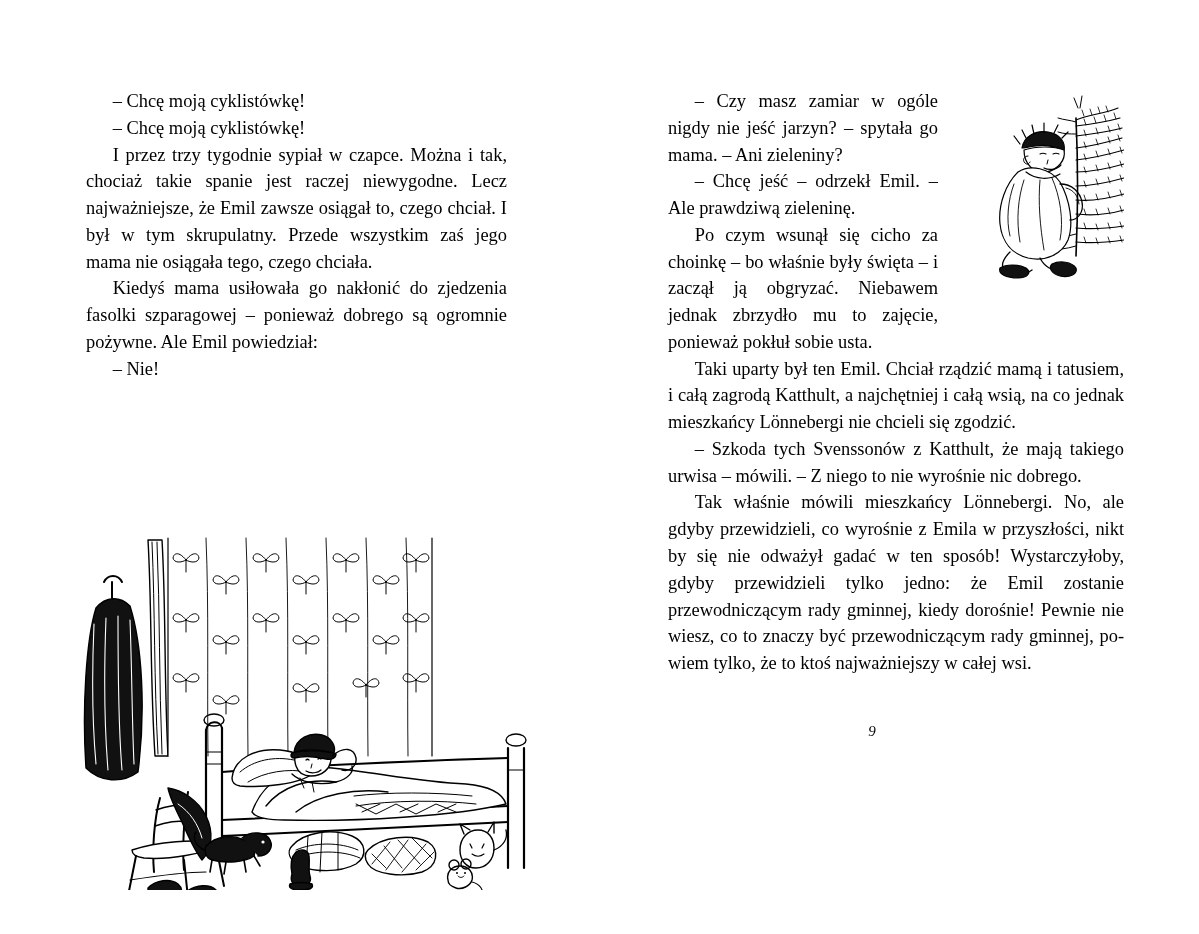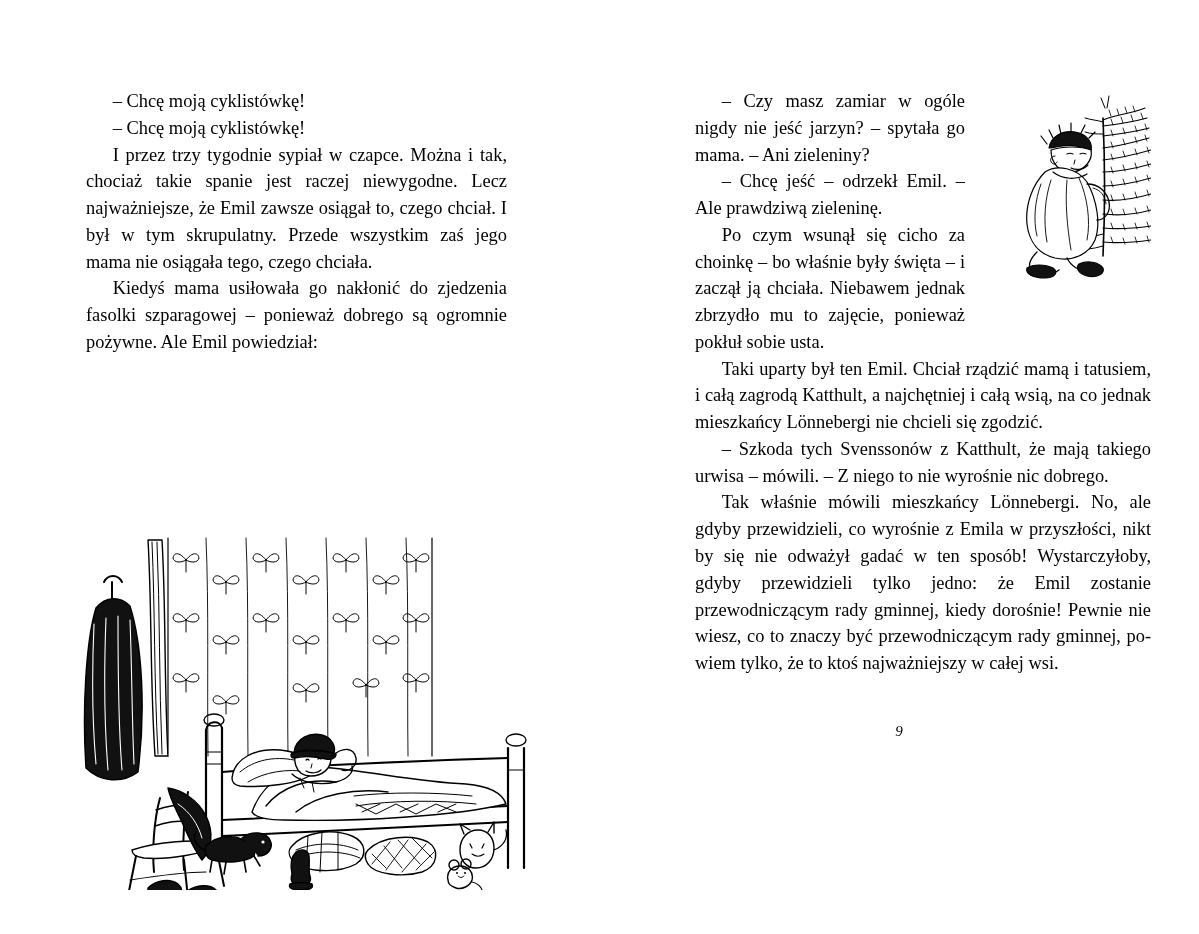--- a/index.html
+++ b/index.html
@@ -25,21 +25,21 @@
     top: 0;
     height: 812px;
     box-sizing: border-box;
   }
   .page-left {
     left: 0;
     width: 599px;
     padding: 88px 92px 40px 86px;
   }
   .page-right {
-    left: 599px;
+    left: 572px;
     width: 600px;
     padding: 88px 48px 40px 96px;
   }
   .col {
     font-size: 18.4px;
     line-height: 1.455;
     text-align: justify;
     text-justify: inter-word;
     hyphens: manual;
   }
@@ -82,20 +82,21 @@
 <body>
 
 <div class="spread">
 
   <div class="page page-left">
     <div class="col">
       <p class="dash">– Chcę moją cyklistówkę!</p>
       <p class="dash">– Chcę moją cyklistówkę!</p>
       <p>I przez trzy tygodnie sypiał w czapce. Można i tak, chociaż takie spanie jest raczej niewygod­ne. Lecz najważniejsze, że Emil zawsze osiągał to, czego chciał. I był w tym skrupulatny. Przede wszystkim zaś jego mama nie osiągała tego, czego chciała.</p>
       <p>Kiedyś mama usiłowała go nakłonić do zje­dzenia fasolki szparagowej – ponieważ dobrego są ogromnie pożywne. Ale Emil powiedział:</p>
+      <p class="dash">– Nie!</p>
     </div>
 
     <div class="illo-bed">
       <svg viewBox="0 0 500 370" width="500" height="370" aria-hidden="true">
         <g stroke="#000" fill="none" stroke-width="1.4" stroke-linecap="round" stroke-linejoin="round">
 
           <g>
 
             <path d="M92 20 C96 90 94 160 99 236 L112 236 C108 160 110 88 106 20 Z" fill="#fff"></path>
             <path d="M96 22 C99 90 98 160 102 234" stroke-width="1"></path>
@@ -434,21 +435,21 @@
               <path d="M52 176 C58 172 70 172 78 176 C84 180 80 186 70 186 C58 186 50 182 52 176 Z" fill="#111"></path>
               <path d="M104 172 C112 168 124 170 128 176 C130 182 122 186 112 184 C104 182 100 176 104 172 Z" fill="#111"></path>
             </g>
 
           </g>
         </svg>
       </div>
 
       <p class="dash">– Czy masz zamiar w ogóle nigdy nie jeść ja­rzyn? – spytała go mama. – Ani zieleniny?</p>
       <p class="dash">– Chcę jeść – odrzekł Emil. – Ale prawdziwą zieleninę.</p>
-      <p>Po czym wsunął się cicho za choinkę – bo właśnie były święta – i zaczął ją chciała. Niebawem jednak zbrzydło mu to zajęcie, ponieważ pokłuł sobie usta.</p>
+      <p>Po czym wsunął się cicho za choinkę – bo właśnie były święta – i zaczął ją obgryzać. Niebawem jednak zbrzydło mu to zajęcie, ponieważ pokłuł sobie usta.</p>
       <p>Taki uparty był ten Emil. Chciał rządzić mamą i tatusiem, i całą zagrodą Katthult, a najchętniej i całą wsią, na co jednak mieszkańcy Lönnebergi nie chcieli się zgodzić.</p>
       <p class="dash">– Szkoda tych Svenssonów z Katthult, że mają takiego urwisa – mówili. – Z niego to nie wyroś­nie nic dobrego.</p>
       <p>Tak właśnie mówili mieszkańcy Lönnebergi. No, ale gdyby przewidzieli, co wyrośnie z Emila w przyszłości, nikt by się nie odważył gadać w ten sposób! Wystarczyłoby, gdyby przewidzieli tylko jedno: że Emil zostanie przewodniczącym rady gminnej, kiedy dorośnie! Pewnie nie wiesz, co to znaczy być przewodniczącym rady gminnej, po­wiem tylko, że to ktoś najważniejszy w całej wsi.</p>
     </div>
 
     <div class="page-number">9</div>
   </div>
 
 </div>
 

